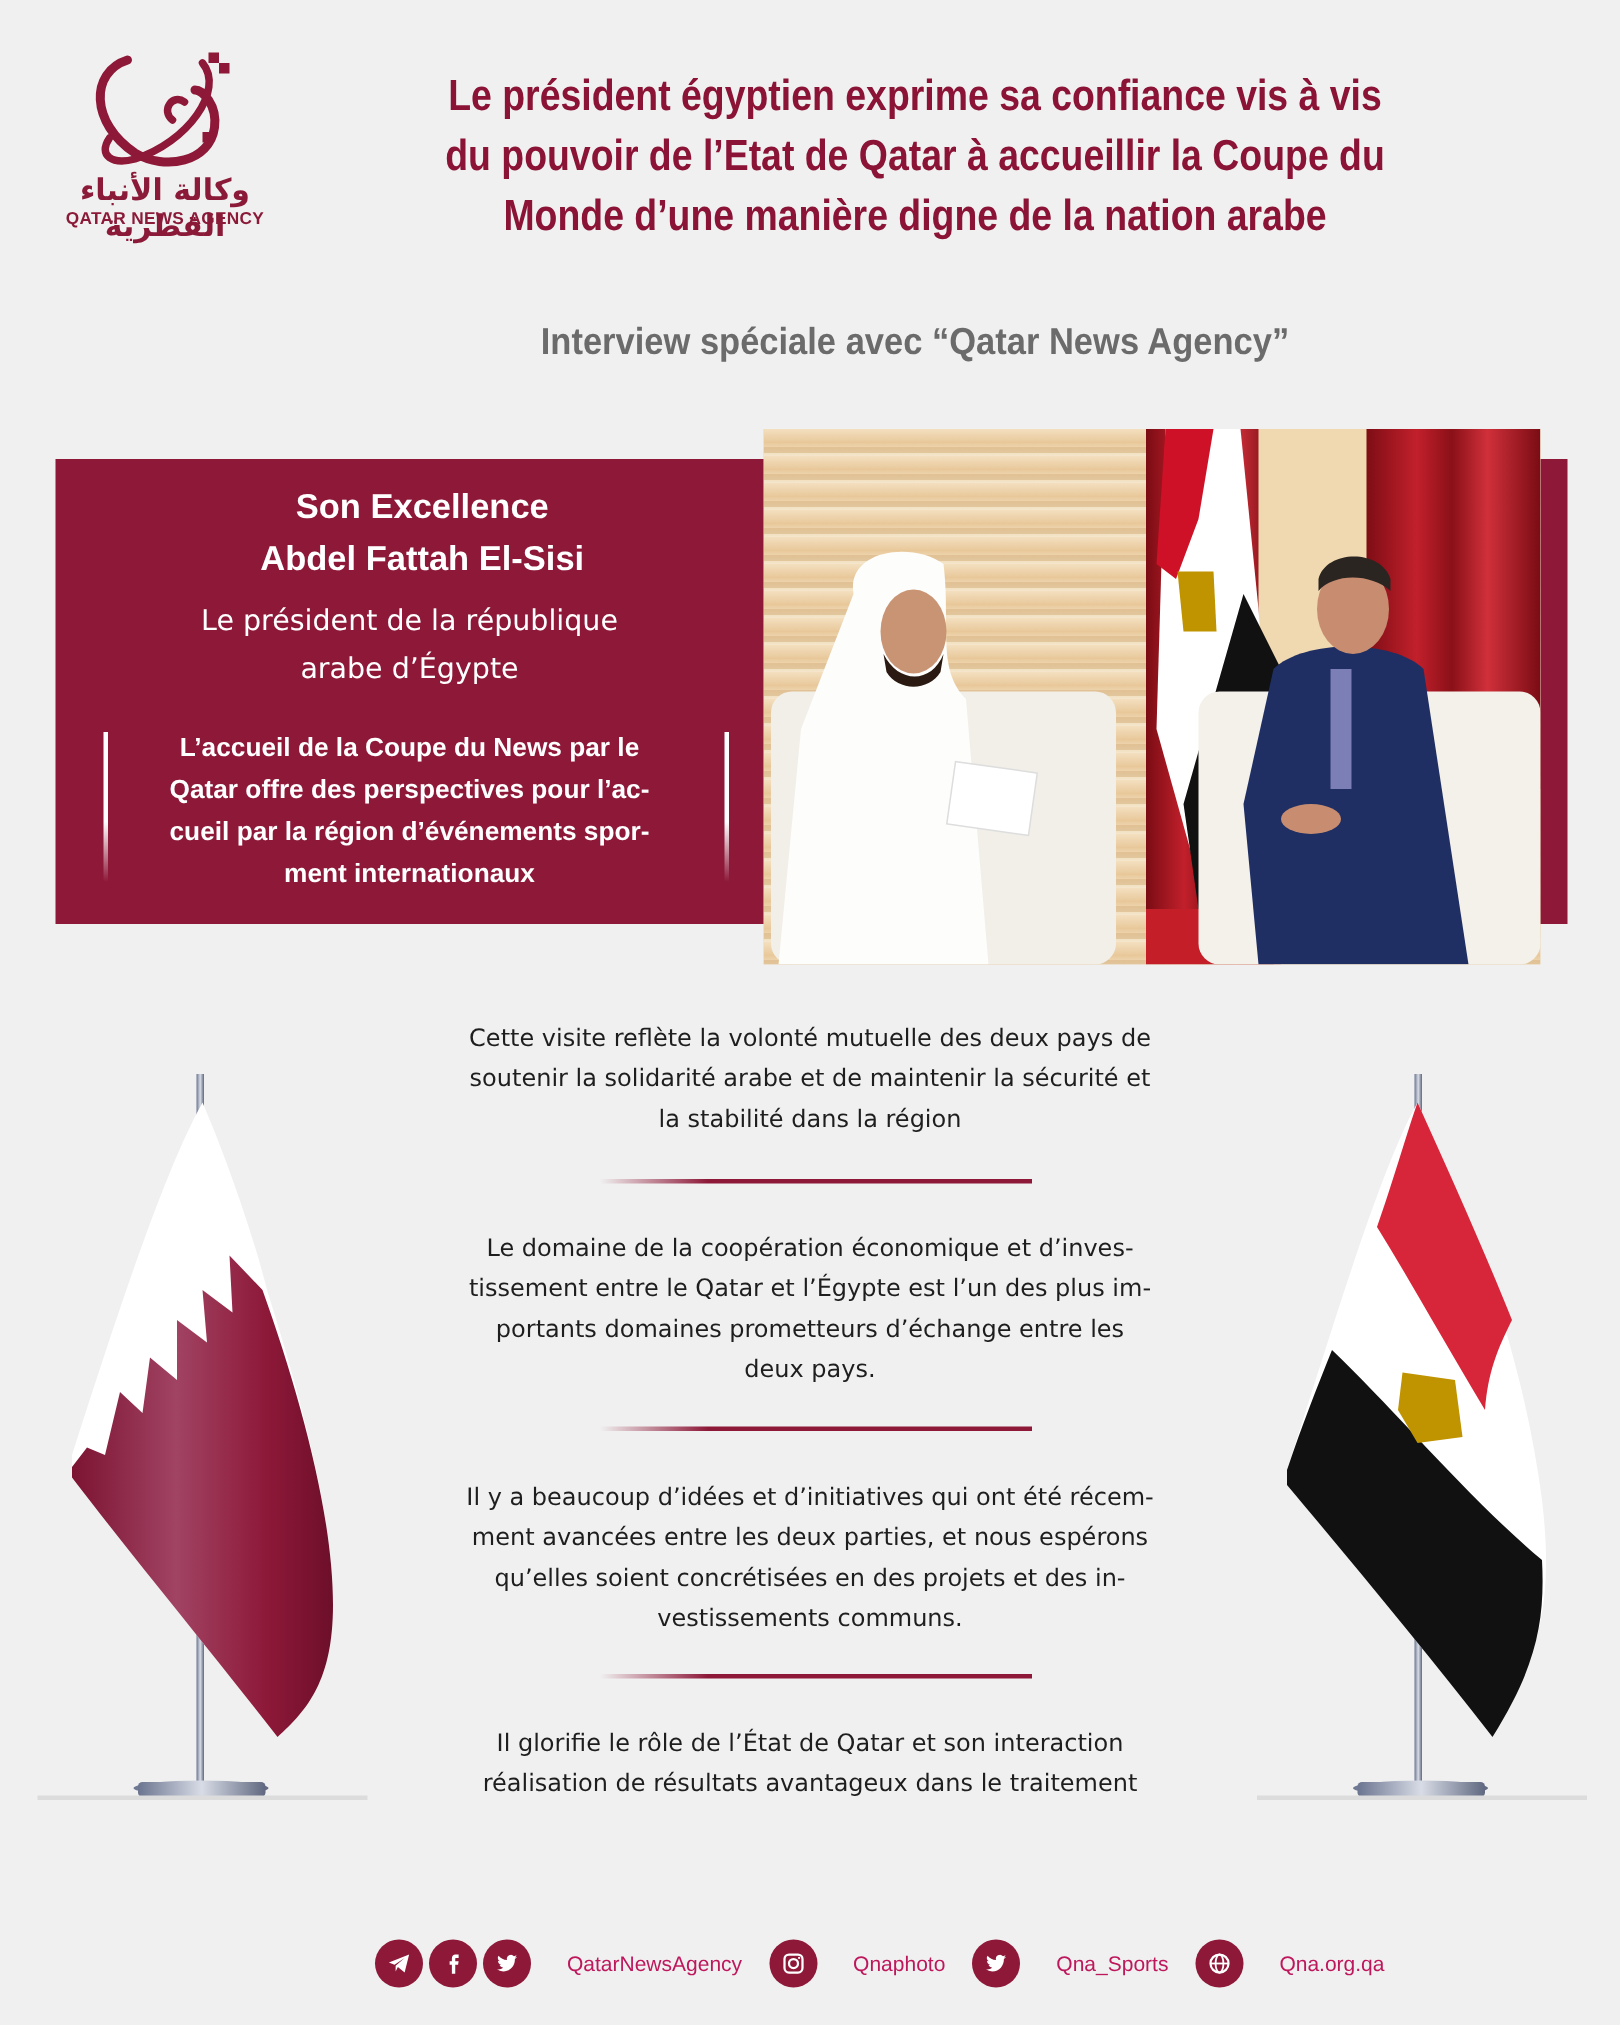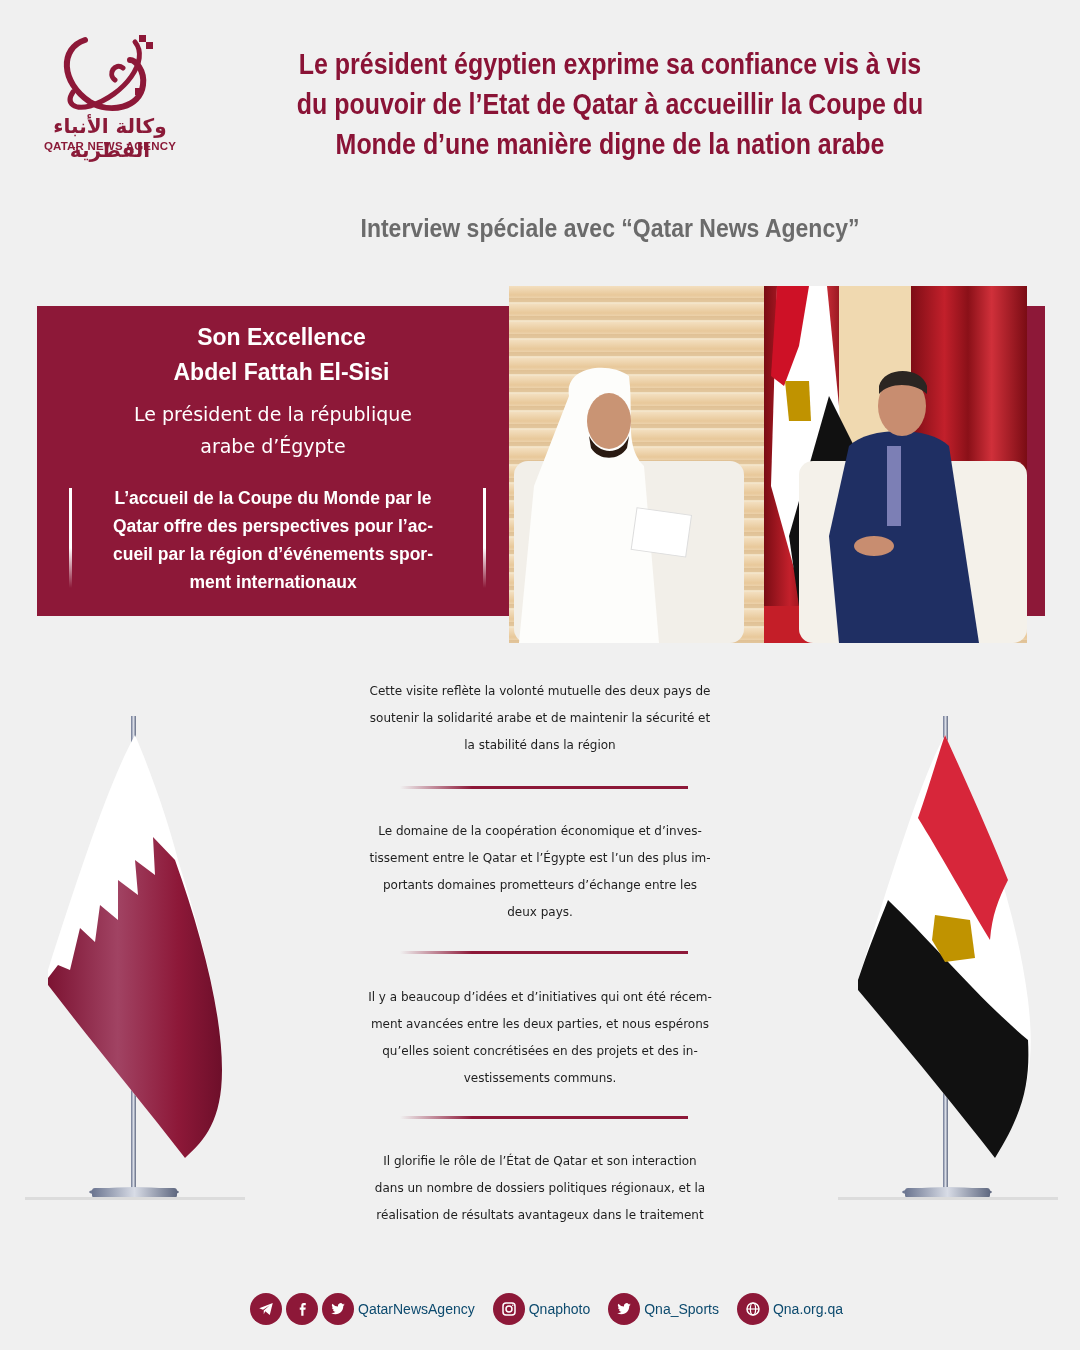--- a/index.html
+++ b/index.html
@@ -39,33 +39,33 @@
   .quote { position: absolute; top: 178px; left: 18px; width: 436px; font-family: "Liberation Sans", sans-serif;
     font-weight: bold; font-size: 17.5px; line-height: 28px; }
   .vbar { position: absolute; top: 182px; width: 3px; height: 100px;
     background: linear-gradient(#ffffff, #ffffff 60%, rgba(255,255,255,0)); }
 
   
   .photo { left: 509px; top: 286px; width: 518px; height: 357px; overflow: hidden; background: #e9d8b8; }
 
   
   .para { left: 270px; width: 540px; text-align: center; font-family: "DejaVu Sans", sans-serif;
-    font-size: 12px; line-height: 27px; color: #1e1e1e; }
+    font-size: 16px; line-height: 27px; color: #1e1e1e; }
   .divider { left: 400px; width: 288px; height: 3px;
     background: linear-gradient(to right, rgba(141,24,56,0), #8d1838 25%, #8d1838); }
 
   
   .flag { top: 700px; width: 260px; height: 560px; }
 
   
   .footer { left: 250px; top: 1292px; height: 34px; display: flex; align-items: center; }
   .ic { width: 32px; height: 32px; border-radius: 50%; background: #8d1838; display: flex;
     align-items: center; justify-content: center; margin-right: 4px; }
   .ic svg { width: 18px; height: 18px; }
-  .ftxt { font-family: "Liberation Sans", sans-serif; font-size: 14px; color: #0c4a6e; margin: 0 18px 0 0; }
+  .ftxt { font-family: "Liberation Sans", sans-serif; font-size: 14px; color: #be185d; margin: 0 18px 0 20px; }
 </style>
 </head>
 <body>
 
 <div class="abs logo">
   <svg width="110" height="82" viewBox="0 0 110 82">
     <path d="M30 10 C5 18, 5 52, 35 72 C55 84, 85 78, 88 55 C90 40, 80 30, 75 30" fill="none" stroke="#8d1838" stroke-width="6" stroke-linecap="round"></path>
     <path d="M80 12 C95 30, 70 65, 35 76 C20 80, 10 74, 18 62" fill="none" stroke="#8d1838" stroke-width="5" stroke-linecap="round"></path>
     <path d="M68 38 C60 32, 52 44, 60 50" fill="none" stroke="#8d1838" stroke-width="5" stroke-linecap="round"></path>
     <rect x="84" y="5" width="7" height="7" fill="#8d1838"></rect>
@@ -89,21 +89,21 @@
     <div>Son Excellence</div>
     <div>Abdel Fattah El-Sisi</div>
   </div>
   <div class="role">
     <div>Le président de la république</div>
     <div>arabe d’Égypte</div>
   </div>
   <div class="vbar" style="left:32px;"></div>
   <div class="vbar" style="left:446px;"></div>
   <div class="quote">
-    <div>L’accueil de la Coupe du Monde par le</div>
+    <div>L’accueil de la Coupe du News par le</div>
     <div>Qatar offre  des perspectives pour l’ac-</div>
     <div>cueil par la région d’événements spor-</div>
     <div>ment internationaux</div>
   </div>
 </div>
 
 <div class="abs photo" title="Interview photo: journalist in white thobe and ghutra seated on white sofa, President in navy suit seated on white sofa, Egyptian flag and red curtains behind">
   <svg width="518" height="357" viewBox="0 0 518 357">
     <defs>
       <linearGradient id="blind" x1="0" y1="0" x2="0" y2="1">
@@ -168,21 +168,20 @@
 <div class="abs para" style="top:984px;">
   <div>Il y a beaucoup d’idées et d’initiatives qui ont été récem-</div>
   <div>ment avancées entre les deux parties, et nous espérons</div>
   <div>qu’elles  soient concrétisées en des  projets et des in-</div>
   <div>vestissements communs.</div>
 </div>
 <div class="abs divider" style="top:1116px;"></div>
 
 <div class="abs para" style="top:1148px;">
   <div>Il glorifie le rôle de l’État de Qatar et son interaction</div>
-  <div>dans un  nombre de dossiers politiques régionaux, et  la</div>
   <div>réalisation de résultats avantageux dans le traitement</div>
 </div>
 
 <div class="abs flag" style="left:0;">
   <svg width="260" height="560" viewBox="0 0 260 560">
     <defs>
       <linearGradient id="qgrad" x1="0" y1="0" x2="1" y2="0">
         <stop offset="0" stop-color="#7c1332"></stop>
           <stop offset="0.4" stop-color="#a14363"></stop>
         <stop offset="0.75" stop-color="#8d1838"></stop>

